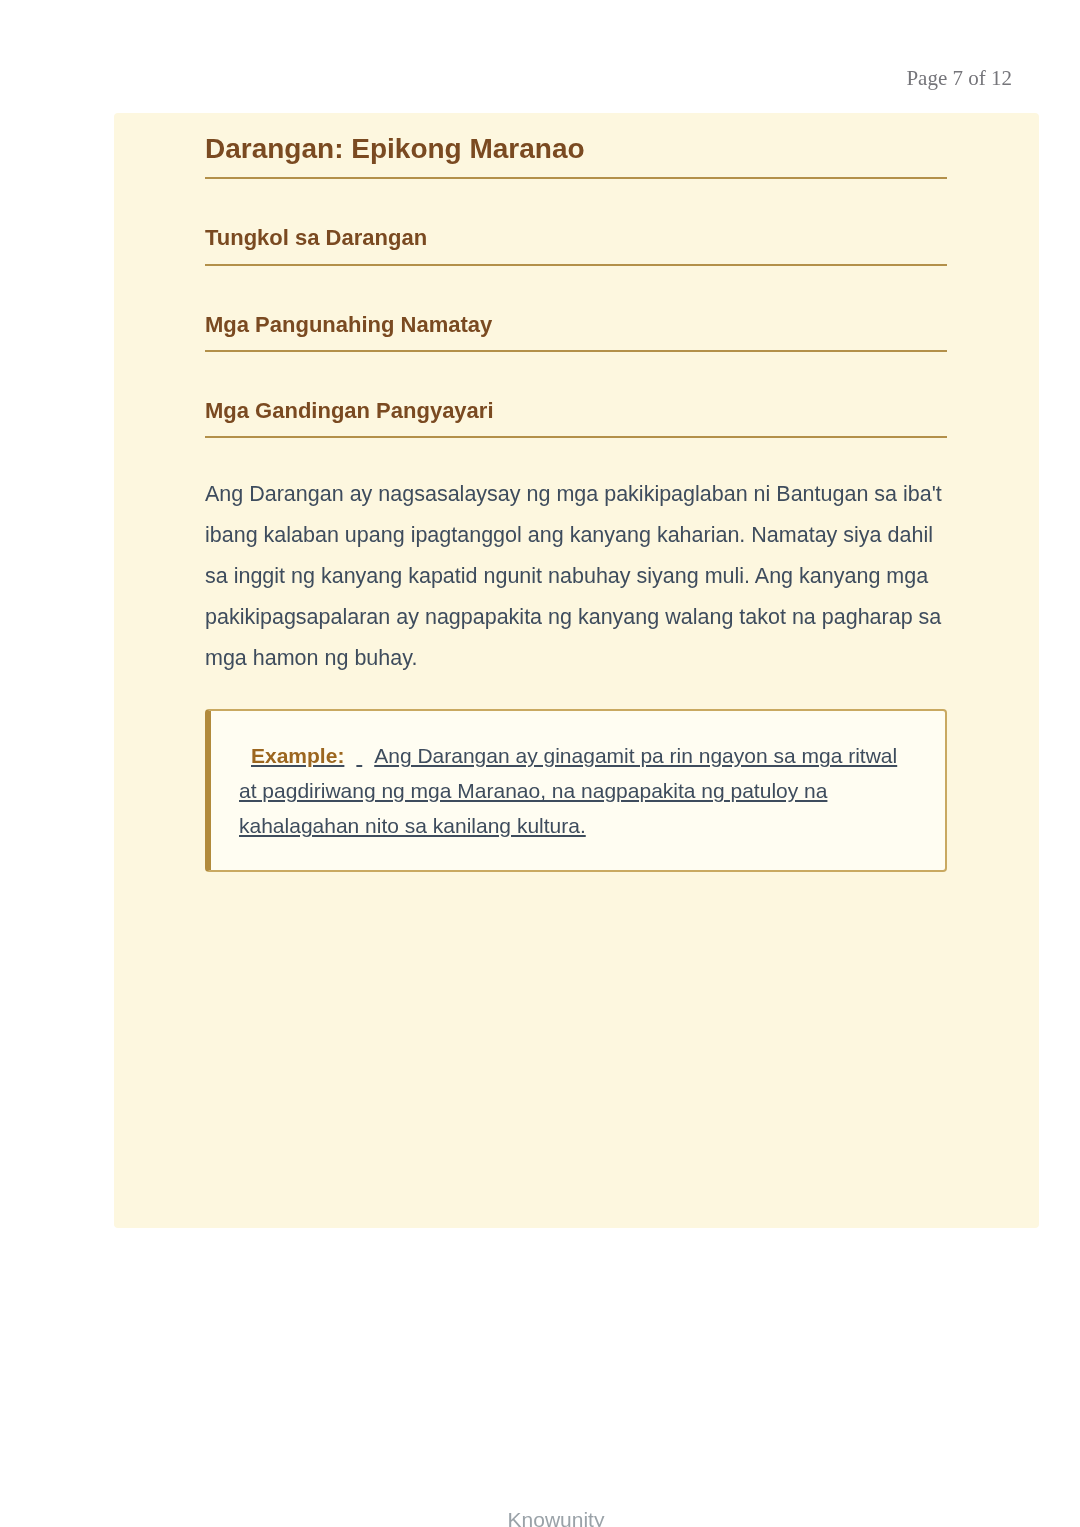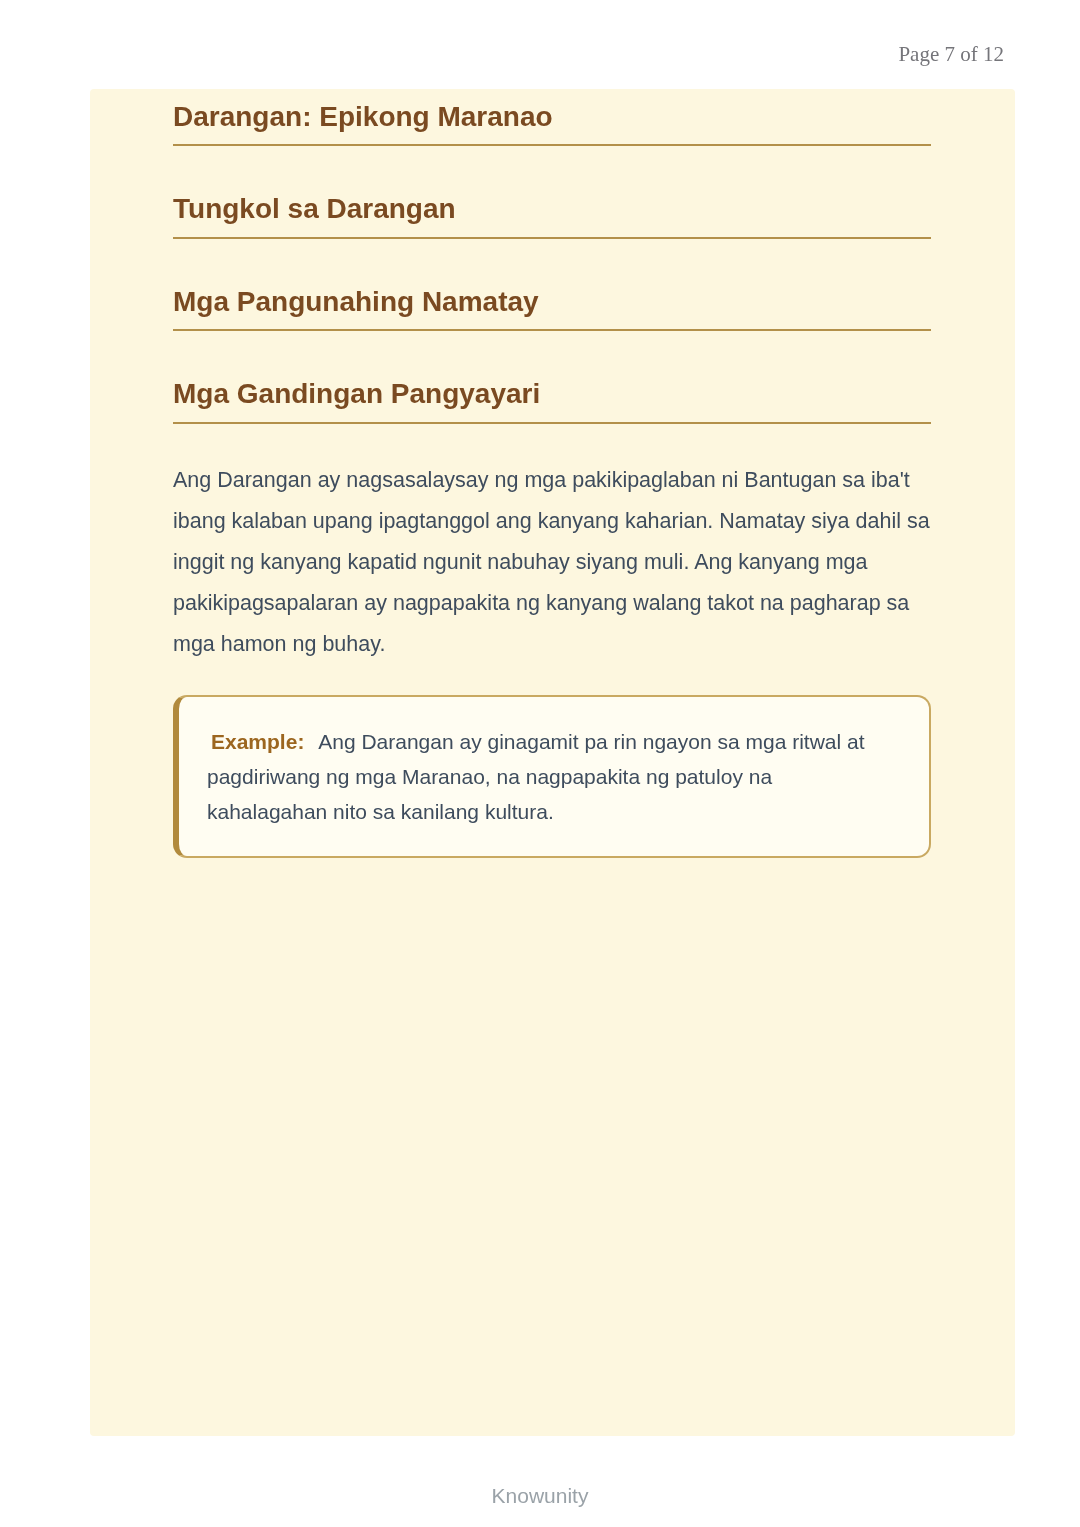--- a/index.html
+++ b/index.html
@@ -8,67 +8,68 @@
     --rule-gold:#b3904a;
     --body-text:#3e4c5d;
     --example-border:#c9a961;
     --example-border-left:#b18a3c;
     --example-bg:#fffdf2;
     --example-label:#9c661f;
     --page-label-gray:#75757a;
     --footer-gray:#9aa2a8;
     --page-bg:#ffffff;
   }
-  *{margin:4px;padding:0;box-sizing:border-box;}
+  *{margin:12px;padding:0;box-sizing:border-box;}
   html,body{width:1080px;height:1527px;}
   body{
     background:var(--page-bg);
     font-family:"Liberation Sans", sans-serif;
     position:relative;
     overflow:hidden;
   }
   .page-label{
     position:absolute;top:30px;right:80px;
     font-family:"Liberation Serif", serif;
     font-size:21px;color:var(--page-label-gray);
   }
   .card{
     position:absolute;left:78px;top:77px;
-    width:925px;height:1347px;
+    width:925px;height:1115px;
     background:var(--card-bg);
     border-radius:4px;
     padding:8px 80px 0 79px;
   }
   .doc-title{
     font-size:28px;font-weight:bold;line-height:1.15;
     color:var(--accent-brown);
   }
   .rule{
     height:0;border-bottom:2px solid var(--rule-gold);
     margin-top:11px;
   }
   .sec-heading{
-    font-size:28px;font-weight:bold;line-height:1.2;
+    font-size:22px;font-weight:bold;line-height:1.2;
     color:var(--accent-brown);
     margin-top:46px;
   }
   .body-para{
     font-size:21.5px;line-height:41px;
     color:var(--body-text);
     margin-top:36px;
   }
   .example-box{
     margin-top:30px;
     background:var(--example-bg);
     border:2px solid var(--example-border);
     border-left:6px solid var(--example-border-left);
-    border-radius:14px;
+    border-radius:4px;
     padding:27px 36px 27px 28px;
     font-size:21px;line-height:35px;
     color:var(--body-text);
+    text-decoration:underline;
   }
   .example-label{
     font-weight:bold;color:var(--example-label);
   }
   .footer{
     position:absolute;left:0;right:16px;top:1472px;
     text-align:center;
     font-size:21px;color:var(--footer-gray);
   }
 </style>

